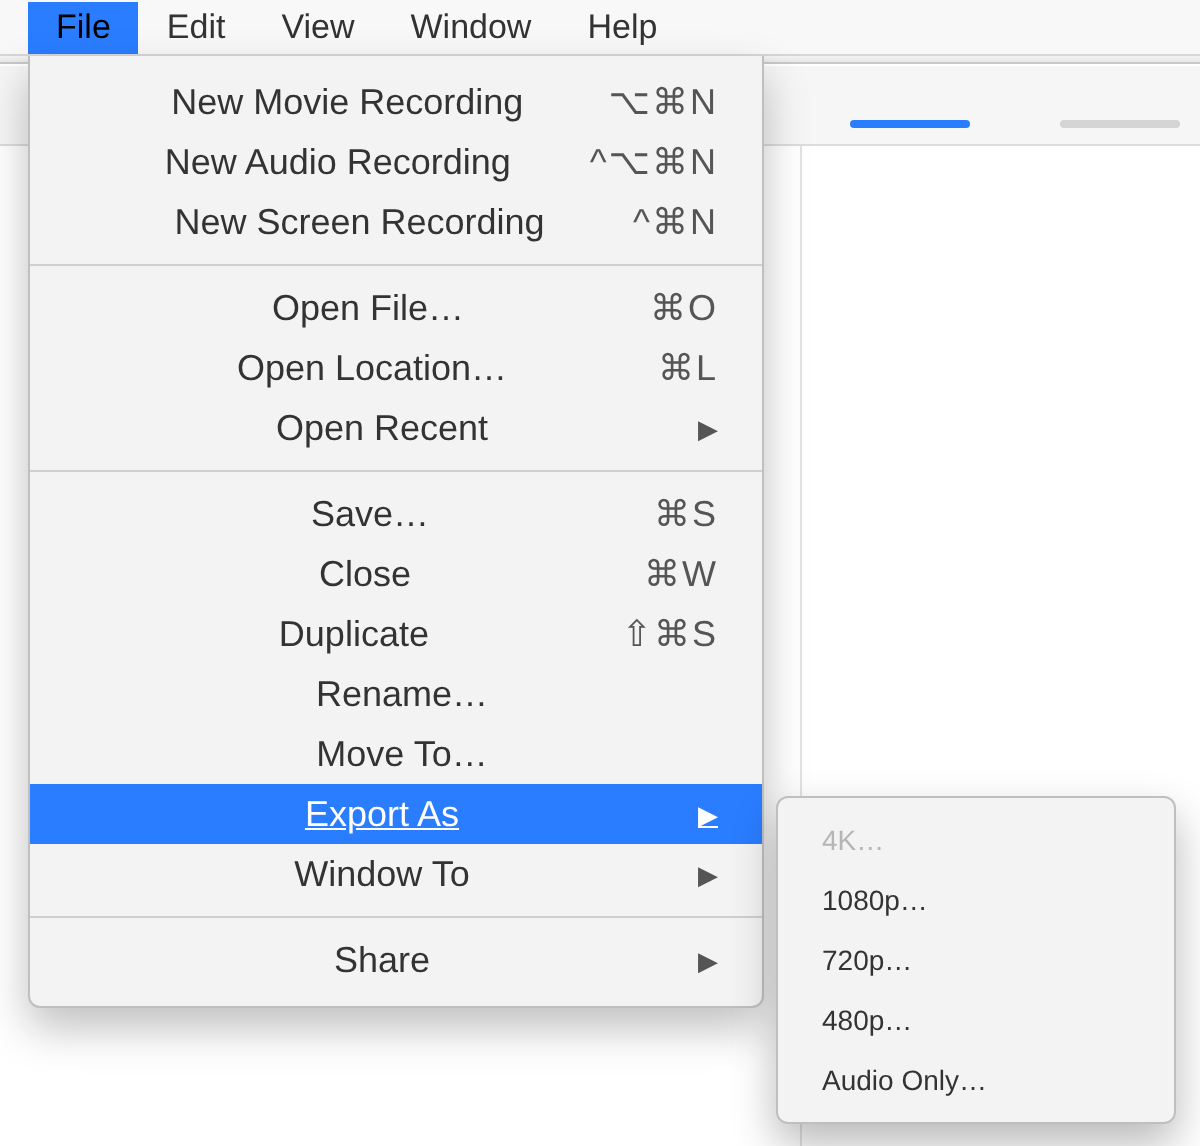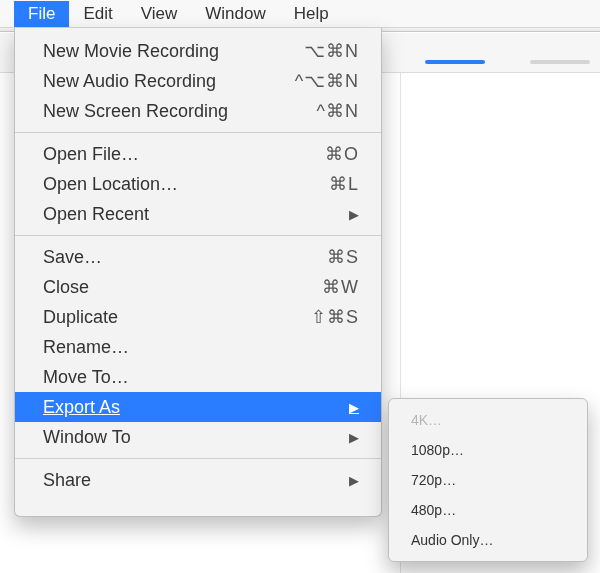--- a/index.html
+++ b/index.html
@@ -24,21 +24,21 @@
       border-bottom: 1px solid #d6d6d6;
       font-size: 17px;
       color: #333;
     }
     .menubar-item {
       padding: 3px 14px;
       cursor: default;
     }
     .menubar-item.active {
       background: #2a7dff;
-      color: #ffffff;
+      color: #000000;
       text-align: center;
     }
     .menubar-leading {
       width: 14px;
     }
     
     .toolbar-strip {
       height: 4px;
       background: linear-gradient(#f3f3f3, #e8e8e8);
       border-bottom: 1px solid #c8c8c8;
@@ -86,21 +86,22 @@
       position: absolute;
       top: 28px;
       left: 14px;
       width: 368px;
       background: #f3f3f3;
       border: 1px solid #bfbfbf;
       border-top: none;
       box-shadow: 0 10px 22px rgba(0,0,0,0.25);
       border-radius: 0 0 6px 6px;
       padding-top: 8px;
-      padding-bottom: 21px;
+      padding-bottom: 8px;
+      text-align: center;
     }
     .menu-row {
       display: flex;
       align-items: center;
       height: 30px;
       padding: 0 22px 0 28px;
       font-size: 18px;
       color: #333;
     }
     .menu-row.highlight {

